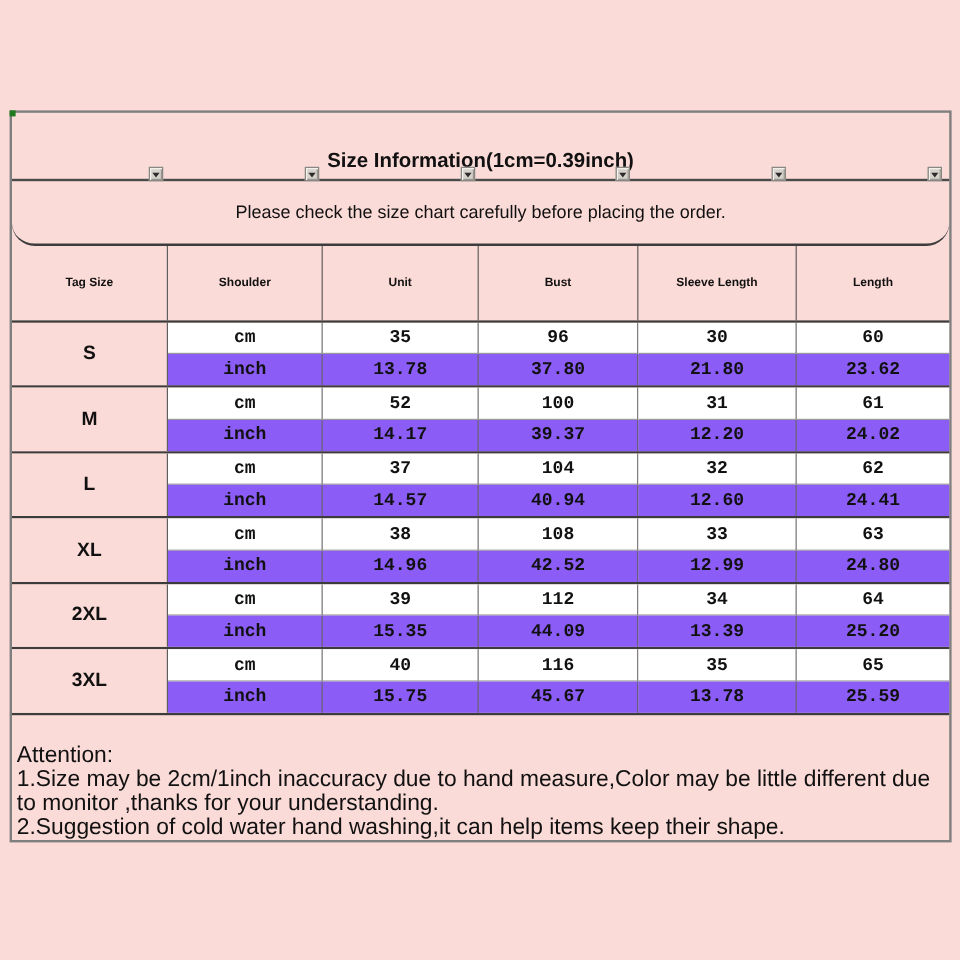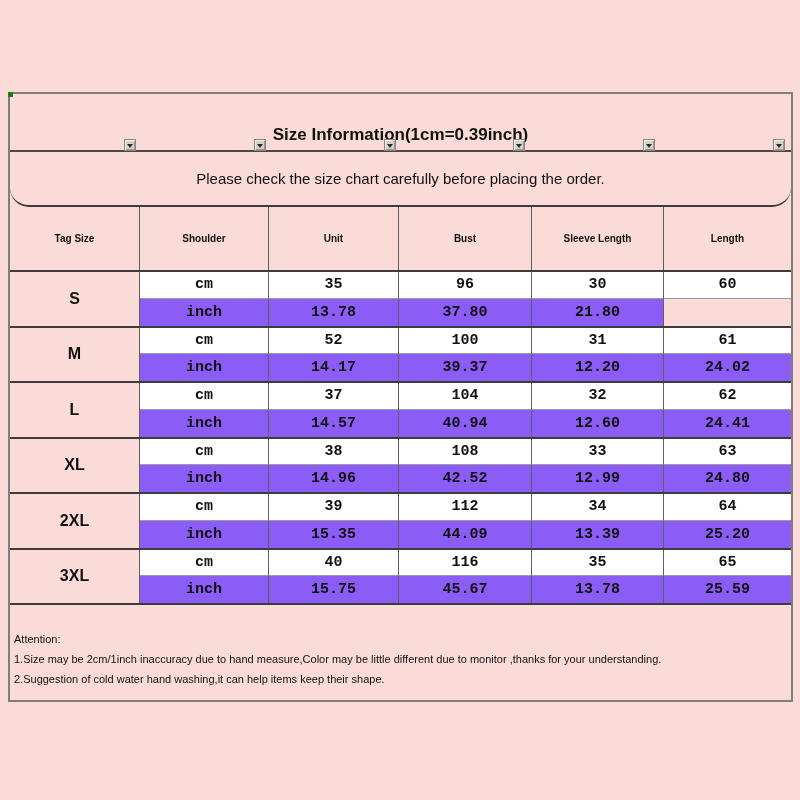--- a/index.html
+++ b/index.html
@@ -116,21 +116,21 @@
     align-items: center;
     justify-content: center;
     font-size: 16px;
     font-weight: 700;
     border-right: 1px solid #5f5f5f;
   }
   
   .attention {
     flex: 1;
     padding: 24px 10px 0 4px;
-    font-size: 11px;
+    font-size: 19px;
     line-height: 20px;
   }
 </style>
 </head>
 <body>
 
 <div class="size-table">
   <div class="corner-dot"></div>
 
   <div class="title-row">
@@ -173,20 +173,21 @@
         <div class="size-label-cell">S</div>
         <div class="cell cm-row">cm</div>
         <div class="cell cm-row">35</div>
         <div class="cell cm-row">96</div>
         <div class="cell cm-row">30</div>
         <div class="cell cm-row lastcol">60</div>
         <div class="cell inch-row">inch</div>
         <div class="cell inch-row">13.78</div>
         <div class="cell inch-row">37.80</div>
         <div class="cell inch-row">21.80</div>
+        <div class="cell inch-row lastcol">23.62</div>
       </div><div class="size-group">
         <div class="size-label-cell">M</div>
         <div class="cell cm-row">cm</div>
         <div class="cell cm-row">52</div>
         <div class="cell cm-row">100</div>
         <div class="cell cm-row">31</div>
         <div class="cell cm-row lastcol">61</div>
         <div class="cell inch-row">inch</div>
         <div class="cell inch-row">14.17</div>
         <div class="cell inch-row">39.37</div>

